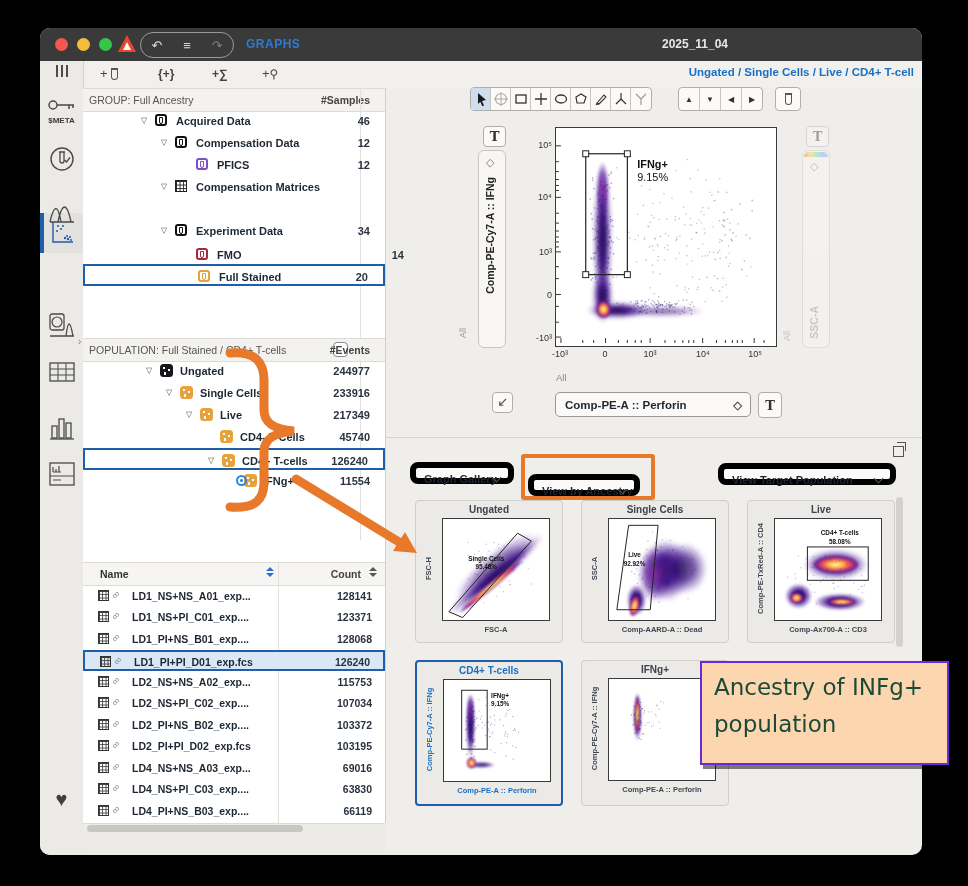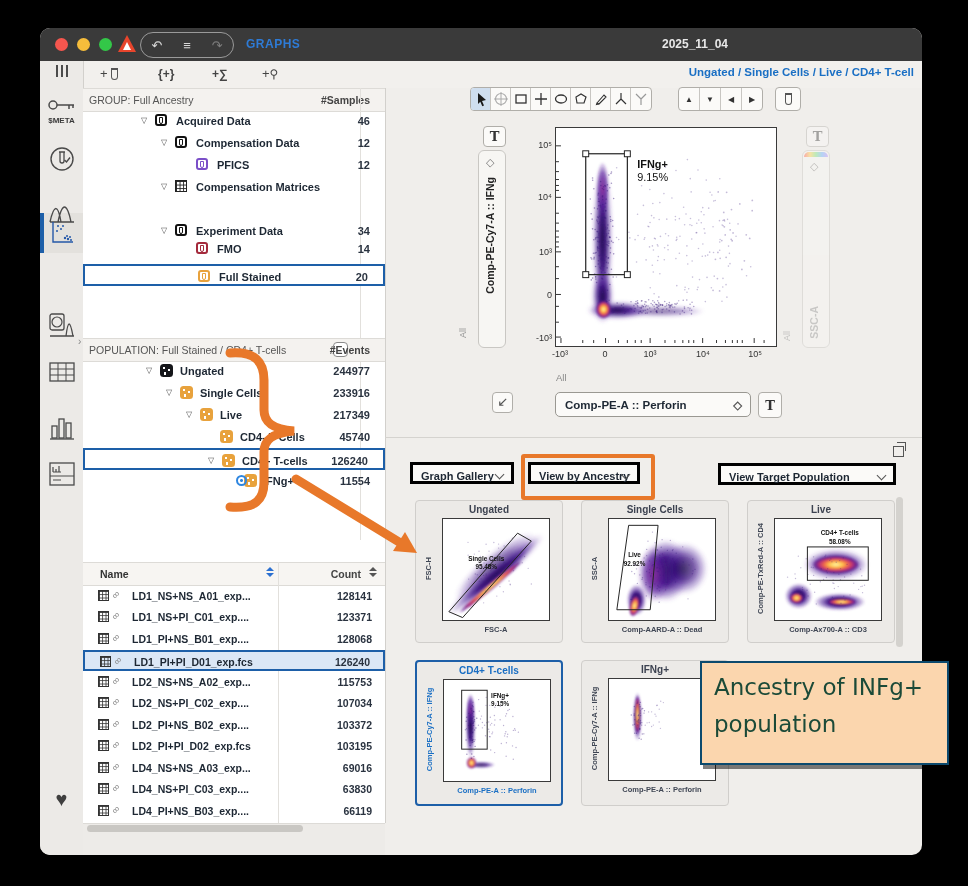--- a/index.html
+++ b/index.html
@@ -64,39 +64,39 @@
   .vaxis .dia{position:absolute;top:5px;left:7px;font-size:11px;color:#777;}
   .vtxt{position:absolute;left:5px;top:26px;writing-mode:vertical-rl;transform:rotate(180deg);font-size:10.5px;font-weight:bold;color:#222;white-space:nowrap;}
   .vall{position:absolute;font-size:9px;color:#999;transform:rotate(-90deg);}
   #plotbox{position:absolute;left:515px;top:99px;width:220px;height:218px;background:#fff;border:1px solid #3a3a3a;}
   .ytick{position:absolute;width:30px;text-align:right;font-size:9px;color:#333;}
   .xtick{position:absolute;width:36px;text-align:center;font-size:9px;color:#333;}
   #xdrop{position:absolute;left:515px;top:364px;width:196px;height:25px;border:1px solid #9a9892;border-radius:5px;background:#fbfaf8;font-size:11.5px;font-weight:bold;color:#1d2733;line-height:25px;padding-left:9px;box-sizing:border-box;}
   #xdrop .dia2{position:absolute;right:8px;top:0;color:#555;}
   .rainbow{position:absolute;left:1px;top:1px;width:24px;height:5px;border-radius:5px 5px 0 0;background:linear-gradient(90deg,#ff5a5a,#ffd24d,#7ee37e,#6db3ff,#b98bff);}
   #gdivider{position:absolute;left:345px;top:409px;width:537px;height:1px;background:#d5d3cf;}
-  .gdrop{position:absolute;height:22px;border:3px solid #000000;border-radius:0;background:#fbfaf8;font-size:11px;font-weight:bold;color:#1d2733;line-height:22px;padding-left:8px;box-sizing:border-box;}
+  .gdrop{position:absolute;height:22px;border:6px solid #000000;border-radius:8px;background:#fbfaf8;font-size:11px;font-weight:bold;color:#1d2733;line-height:22px;padding-left:8px;box-sizing:border-box;}
   .chev{position:absolute;right:8px;top:6px;width:6px;height:6px;border-right:1.5px solid #555;border-bottom:1.5px solid #555;transform:rotate(45deg);}
   #hlbox{position:absolute;left:481px;top:426px;width:126px;height:38px;border:4px solid #E8782A;border-radius:3px;z-index:40;}
   #detach{position:absolute;left:853px;top:418px;width:9px;height:9px;border:1.5px solid #555;}
   #detach:after{content:"";position:absolute;left:3px;top:-5px;width:8px;height:8px;border-top:1.5px solid #555;border-right:1.5px solid #555;}
   #vscroll{position:absolute;left:856px;top:469px;width:7px;height:150px;background:#d4d2ce;border-radius:4px;}
   
   .card{position:absolute;width:148px;background:#eceae7;border:1px solid #d0cecb;border-radius:4px;box-sizing:border-box;}
   .card.sel{border:2px solid #1d5fa8;}
   .cttl{position:absolute;top:3px;left:0;width:100%;text-align:center;font-size:10px;font-weight:bold;color:#3c4250;}
   .cplot{position:absolute;left:26px;top:17px;width:108px;height:103px;background:#fff;border:1px solid #3a3a3a;box-sizing:border-box;}
   .cplot svg{display:block;width:106px;height:101px;}
   .cyl{position:absolute;left:-37px;top:62px;width:100px;height:11px;transform:rotate(-90deg);text-align:center;font-size:7.5px;font-weight:bold;color:#3f4654;}
   .cxl{position:absolute;left:26px;top:124px;width:108px;text-align:center;font-size:7.5px;font-weight:bold;color:#3f4654;}
   .card.sel .cttl,.card.sel .cxl,.card.sel .cyl{color:#1a6fc4;}
   .gl{font-size:6.5px;fill:#111;text-anchor:middle;font-family:"Liberation Sans",sans-serif;font-weight:bold;}
   .gls{font-size:6.5px;fill:#111;text-anchor:start;font-family:"Liberation Sans",sans-serif;font-weight:bold;}
   
-  #annotation{position:absolute;left:700px;top:661px;width:221px;height:88px;background:#FBD6AE;border:2px solid #0c4a6e;box-shadow:3px 4px 0 rgba(0,0,0,.5);color:#1B4A38;font-size:23px;line-height:1.6;padding:6px 12px;box-sizing:content-box;z-index:70;font-family:"DejaVu Sans",sans-serif;}
+  #annotation{position:absolute;left:700px;top:661px;width:221px;height:88px;background:#FBD6AE;border:2px solid #6d28d9;box-shadow:3px 4px 0 rgba(0,0,0,.5);color:#1B4A38;font-size:23px;line-height:1.6;padding:6px 12px;box-sizing:content-box;z-index:70;font-family:"DejaVu Sans",sans-serif;}
   #overlay{position:absolute;left:0;top:0;pointer-events:none;z-index:60;}
   .heart{font-size:20px;color:#3f3f3f;}
   .collapse-arrow{position:absolute;font-size:10px;color:#888;}
 </style>
 </head>
 <body>
 
 <svg width="0" height="0" style="position:absolute" aria-hidden="true">
   <defs>
     <radialGradient id="gV">
@@ -257,21 +257,21 @@
       <span class="mx" style="left:92px;"></span>
       <span class="lbl" style="left:113px;">Compensation Matrices</span>
       <span class="cnt"></span>
     </div>
     <div class="trow" style="top:192px;">
       <span class="tri" style="left:78px;">▽</span>
       <span class="gi" style="left:92px;--c:#111;"></span>
       <span class="lbl" style="left:113px;">Experiment Data</span>
       <span class="cnt">34</span>
     </div>
-    <div class="trow" style="top:210px;">
+    <div class="trow" style="top:216px;padding-left:34px;">
       <span class="gi" style="left:113px;--c:#a42a3c;"></span>
       <span class="lbl" style="left:134px;">FMO</span>
       <span class="cnt">14</span>
     </div>
     <div class="trow selrow" style="top:236px;">
       <span class="gi" style="left:113px;--c:#e8a23c;"></span>
       <span class="lbl" style="left:134px;">Full Stained</span>
       <span class="cnt">20</span>
     </div>
 
@@ -981,21 +981,21 @@
       <span class="rainbow"></span>
       <span class="dia" style="top:9px;">◇</span>
       <span class="vtxt" style="top:auto;bottom:8px;color:#999;">SSC-A</span>
     </div>
     <span class="vall" style="left:742px;top:303px;opacity:.5;">All</span>
 
     <div id="gdivider"></div>
     <div class="gdrop" style="left:370px;top:434px;width:104px;">
       <span>Graph Gallery</span><span class="chev"></span>
     </div>
-    <div class="gdrop" style="left:488px;top:434px;width:112px;">
+    <div class="gdrop" style="left:488px;top:446px;width:112px;">
       <span>View by Ancestry</span><span class="chev"></span>
     </div>
     <div id="hlbox"></div>
     <div class="gdrop" style="left:678px;top:435px;width:178px;">
       <span>View Target Population</span><span class="chev"></span>
     </div>
     <div id="detach"></div>
     <div id="vscroll"></div>
 
     <div class="card" style="left:375px;top:472px;height:143px;">

